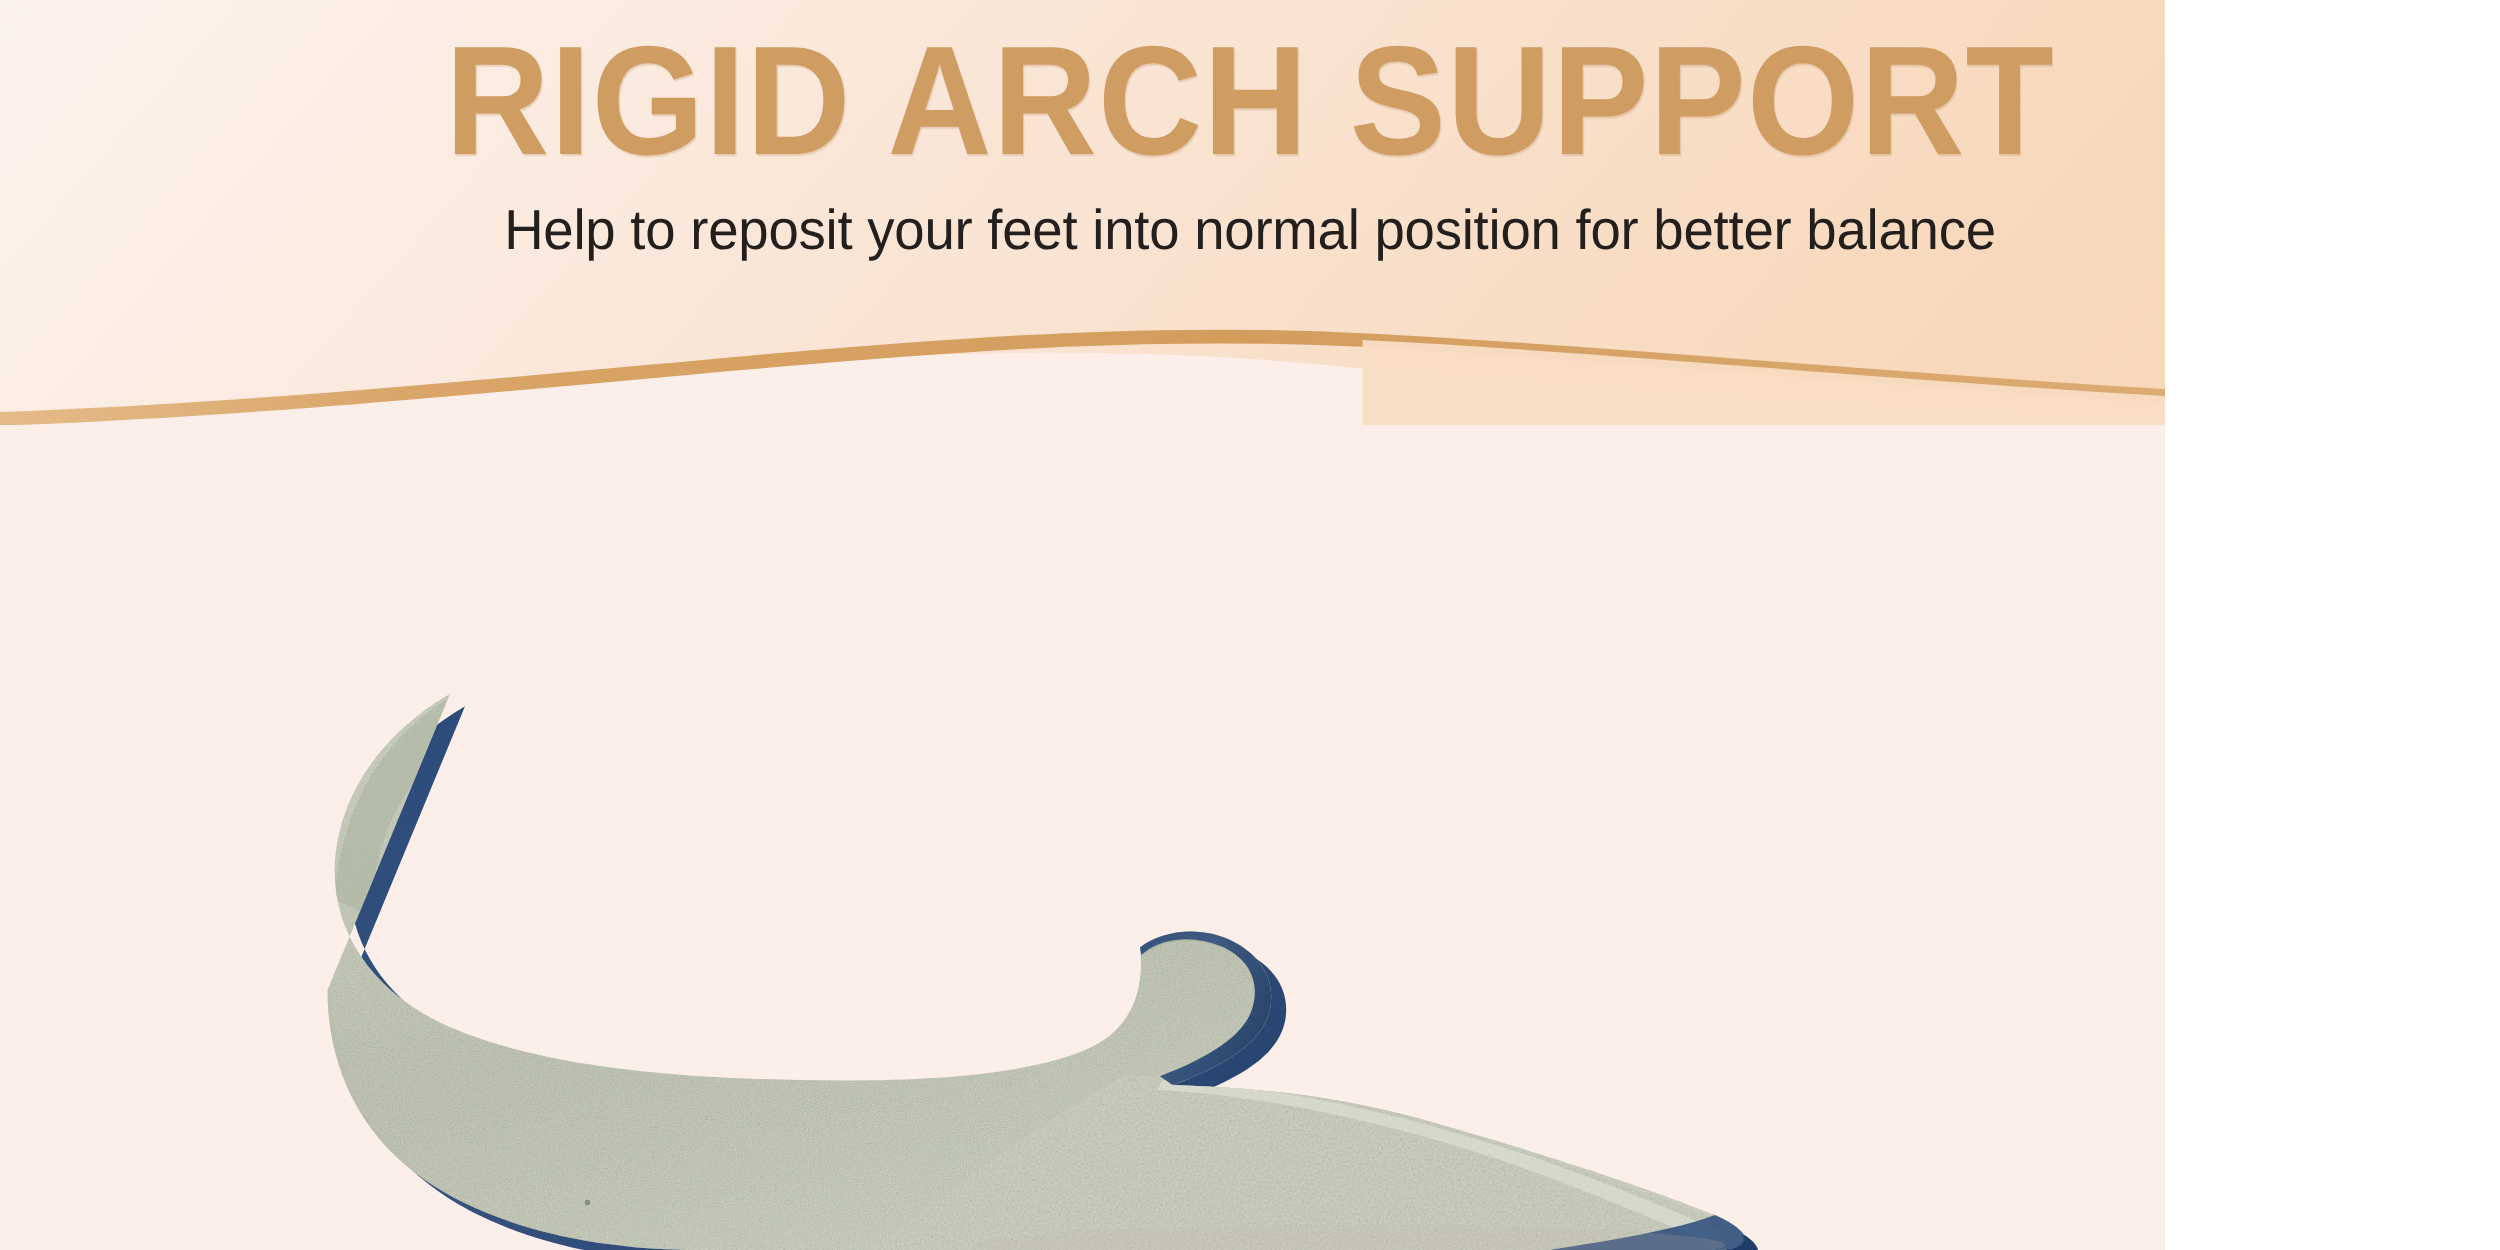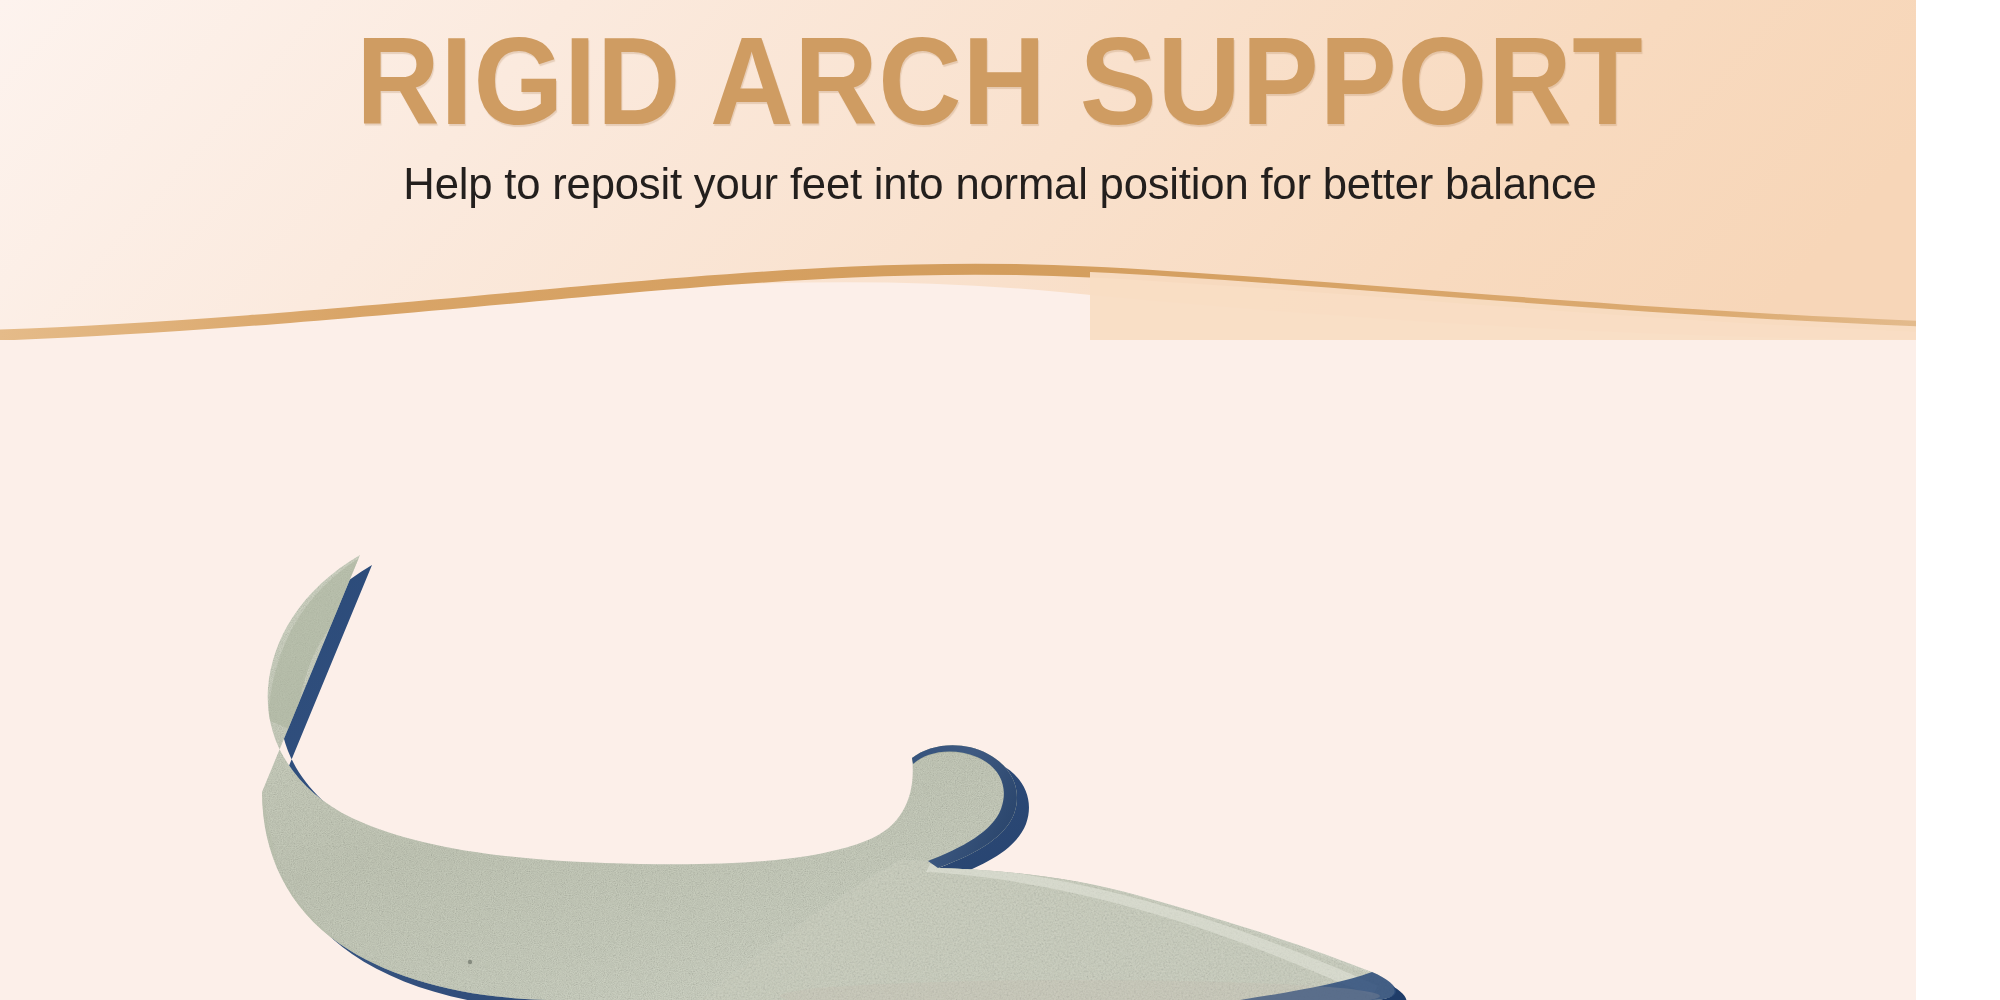--- a/index.html
+++ b/index.html
@@ -3,21 +3,21 @@
 <meta charset="utf-8">
 <title>Rigid Arch Support Banner</title>
 <style>
   html, body {
     margin: 0;
     padding: 0;
     background: #ffffff;
   }
   #stage {
     position: relative;
-    width: 1916px;
+    width: 1732px;
     height: 1000px;
     overflow: hidden;
     background: #fcefe9;
     font-family: "Liberation Sans", sans-serif;
   }
 
   
   #header-band {
     position: absolute;
     left: 0; top: 0;

